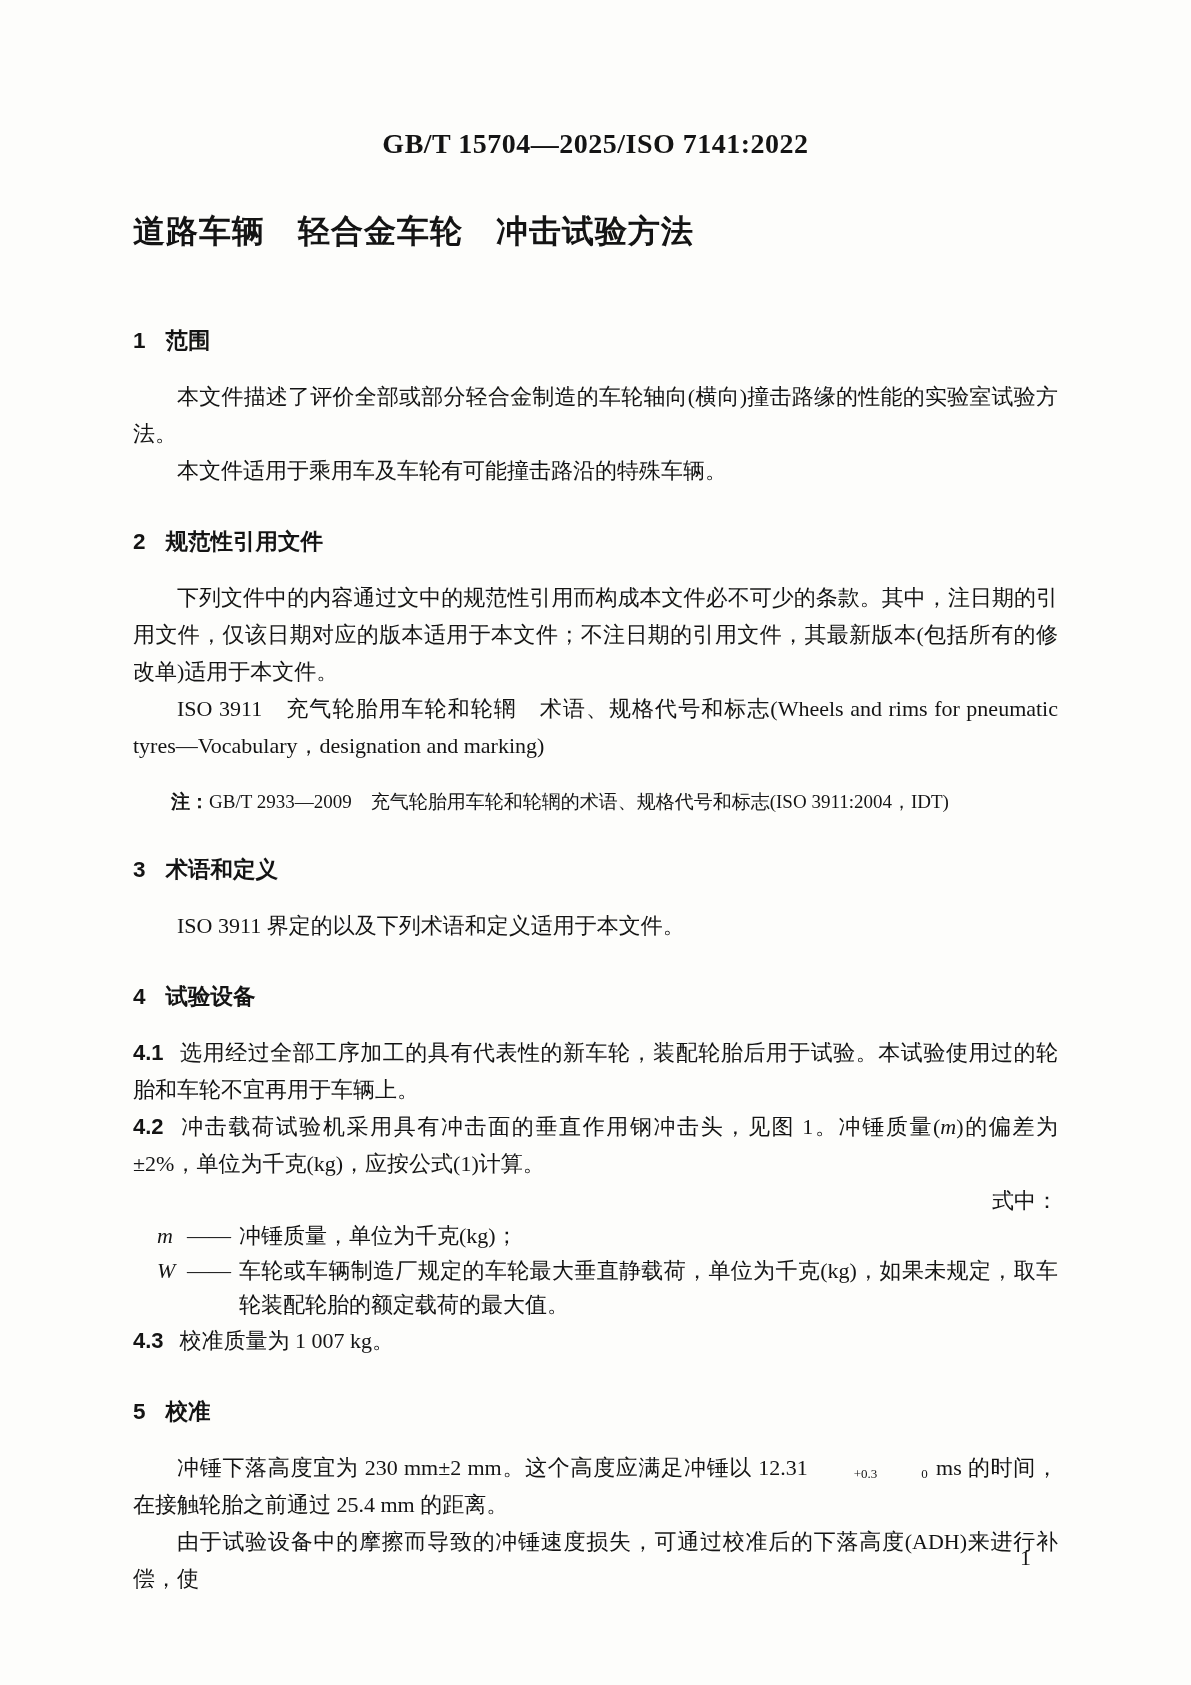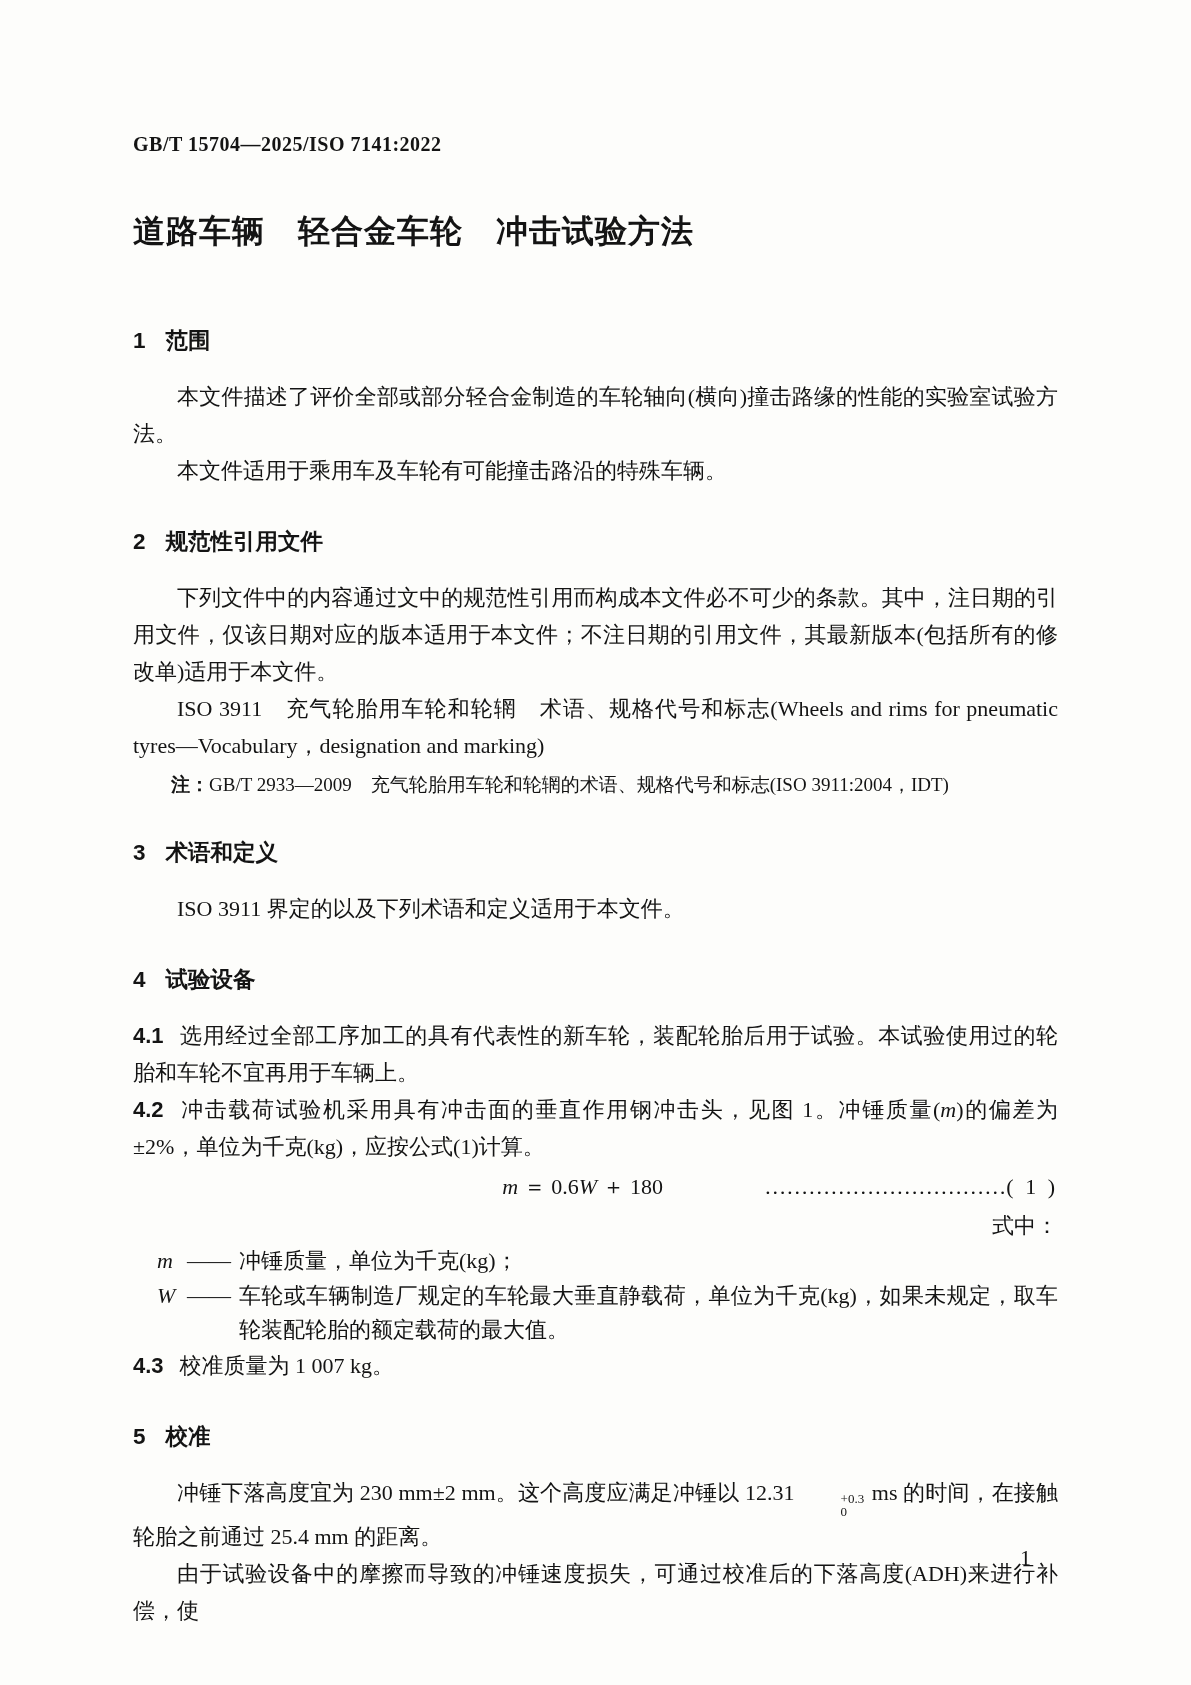--- a/index.html
+++ b/index.html
@@ -7,23 +7,23 @@
     position:relative;
     width:1191px;height:1685px;
     background:#fdfdfb;
     color:#141414;
     font-family:"Liberation Serif","DejaVu Serif",serif;
     overflow:hidden;
     box-sizing:border-box;
   }
   .content{padding:130px 133px 0 133px;}
   .doc-number{
-    text-align:left;
+    text-align:center;
     font-weight:bold;
-    font-size:20px;
+    font-size:28px;
     line-height:28px;
     letter-spacing:.5px;
     font-family:"Liberation Serif","DejaVu Serif",serif;
   }
   .doc-title{
     margin:52px 0 0 0;
     text-align:left;
     font-size:32px;
     line-height:42px;
     font-weight:bold;
@@ -47,21 +47,21 @@
   }
   p.indent{text-indent:2em;}
   .clause{margin-top:4px;}
   .clause-num{
     font-weight:bold;
     font-family:"Liberation Sans","DejaVu Sans",sans-serif;
     margin-right:16px;
   }
   i.var{font-style:italic;font-family:"Liberation Serif","DejaVu Serif",serif;}
   .note-line{
-    margin:6px 0 0 0;
+    margin:23px 0 0 0;
     font-size:19px;
     line-height:30px;
     text-indent:2em;
   }
   .note-label{
     font-weight:bold;
     font-family:"Liberation Sans","DejaVu Sans",sans-serif;
   }
   .formula-row{
     position:relative;
@@ -97,21 +97,21 @@
   }
   .def-sym{
     flex:0 0 30px;
     margin-left:24px;
     font-style:italic;
   }
   .def-dash{flex:0 0 auto;margin-right:8px;}
   .def-text{flex:1;text-align:justify;}
   .tol{
     display:inline-flex;
-    flex-direction:column;
+    flex-direction:row;
     font-size:13px;
     line-height:13px;
     vertical-align:-3px;
     margin:0 2px;
   }
   .page-footer{
     position:absolute;
     top:1545px;
     right:160px;
     font-size:22px;
@@ -152,28 +152,20 @@
     </div>
 
     <p class="body clause">
       <span class="clause-num">4.1</span><span>选用经过全部工序加工的具有代表性的新车轮，装配轮胎后用于试验。本试验使用过的轮胎和车轮不宜再用于车辆上。</span>
     </p>
 
     <p class="body clause">
       <span class="clause-num">4.2</span><span>冲击载荷试验机采用具有冲击面的垂直作用钢冲击头，见图 1。冲锤质量(</span><i class="var">m</i><span>)的偏差为±2%，单位为千克(kg)，应按公式(1)计算。</span>
     </p>
 
-    <div class="formula-row">
-      <span class="formula-expr">
-        <i class="var">m</i><span> ＝ 0.6</span><i class="var">W</i><span> ＋ 180</span>
-      </span>
-      <span class="formula-tail">
-        <span>……………………………</span><span class="formula-label">( 1 )</span>
-      </span>
-    </div>
 
     <div class="where-line">式中：</div>
 
     <div class="def-row">
       <span class="def-sym">m</span>
       <span class="def-dash">——</span>
       <span class="def-text">冲锤质量，单位为千克(kg)；</span>
     </div>
     <div class="def-row">
       <span class="def-sym">W</span>

